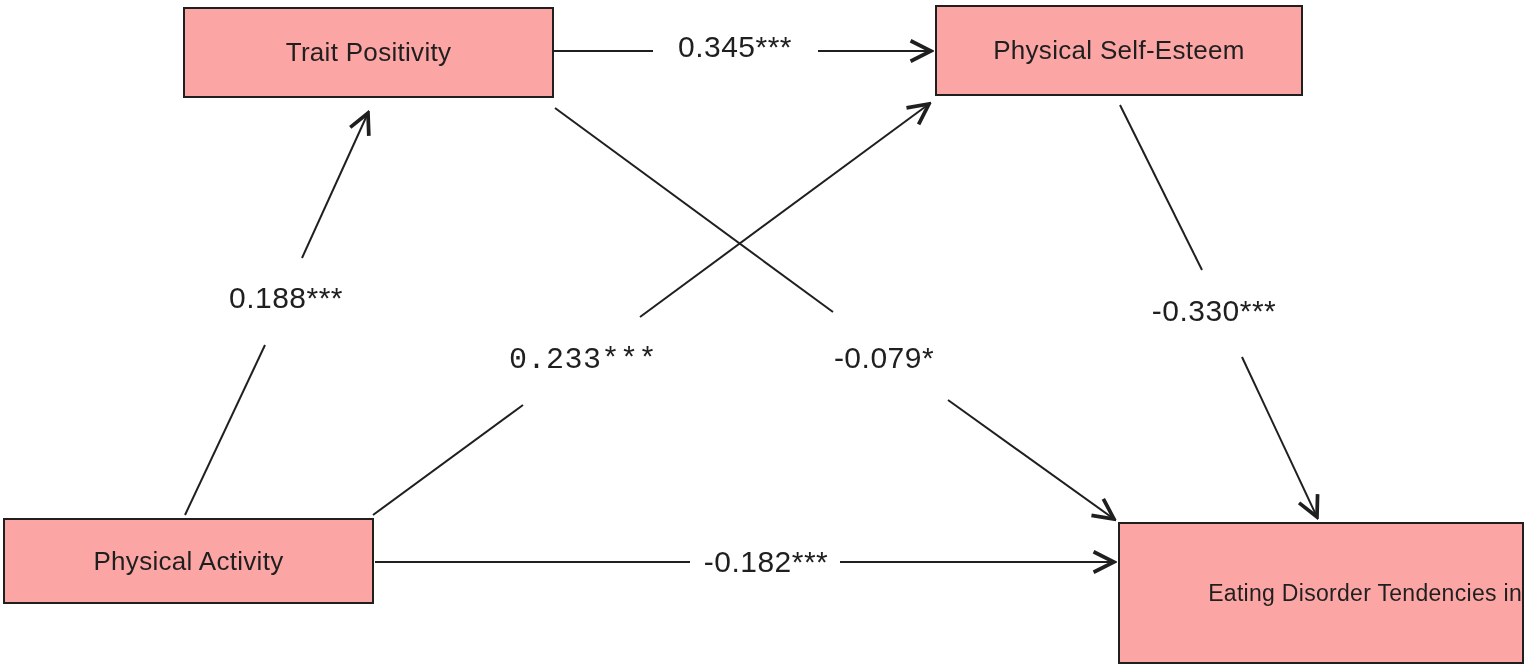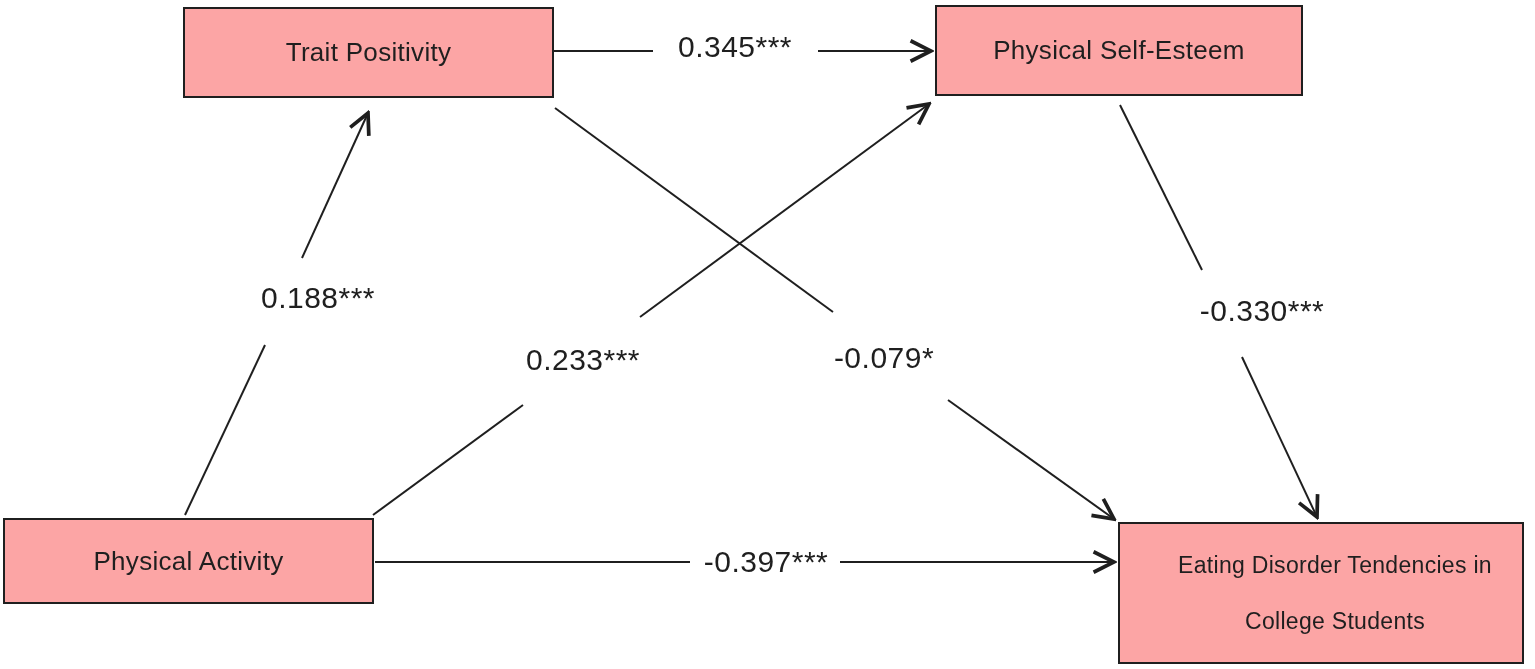--- a/index.html
+++ b/index.html
@@ -38,40 +38,40 @@
     font-size: 26px;
     letter-spacing: 0.3px;
     box-sizing: border-box;
   }
   .node-tp  { left: 183px;  top: 7px;   width: 371px; height: 91px; }
   .node-pse { left: 935px;  top: 5px;   width: 368px; height: 91px; }
   .node-pa  { left: 3px;    top: 518px; width: 371px; height: 86px; }
   .node-ed  {
     left: 1118px; top: 522px; width: 406px; height: 142px;
     flex-direction: column;
-    align-items: center;
+    align-items: flex-end;
     justify-content: center;
     padding-left: 28px;
     font-size: 23px;
   }
   .node-ed .ed-line { line-height: 56px; white-space: nowrap; }
   .edge-label {
     position: absolute;
     transform: translate(-50%, -50%);
     font-size: 30px;
     letter-spacing: 0.5px;
     white-space: nowrap;
     background: #ffffff;
     padding: 0 2px;
   }
   .lbl-0345 { left: 735px;  top: 47px;  }
-  .lbl-0188 { left: 286px;  top: 298px; margin-left: 32px; }
-  .lbl-0233 { left: 583px;  top: 360px; }
+  .lbl-0188 { left: 286px;  top: 298px; }
+  .lbl-0233 { left: 583px;  top: 360px; font-family: Liberation Mono, monospace; }
   .lbl-m0093 { left: 884px;  top: 358px; }
-  .lbl-m0330 { left: 1214px; top: 311px; margin-left: 48px; }
+  .lbl-m0330 { left: 1214px; top: 311px; }
   .lbl-m0328 { left: 766px;  top: 562px; }
 </style>
 </head>
 <body>
 
 <div class="canvas">
 
   <svg class="edges-svg" viewBox="0 0 1535 669" xmlns="http://www.w3.org/2000/svg">
     <defs>
       <marker id="arrowhead" viewBox="0 0 14 14" refX="12.5" refY="7" markerWidth="13" markerHeight="13" orient="auto-start-reverse">
@@ -105,28 +105,27 @@
   <div class="node node-pse">
     <span>Physical Self-Esteem</span>
   </div>
 
   <div class="node node-pa">
     <span>Physical Activity</span>
   </div>
 
   <div class="node node-ed">
     <span class="ed-line">Eating Disorder Tendencies in</span>
-    <span class="ed-line">College Students</span>
   </div>
 
   <div class="edge-label lbl-0345">0.345***</div>
 
   <div class="edge-label lbl-0188">0.188***</div>
 
   <div class="edge-label lbl-0233">0.233***</div>
 
   <div class="edge-label lbl-m0093">-0.079*</div>
 
   <div class="edge-label lbl-m0330">-0.330***</div>
 
-  <div class="edge-label lbl-m0328">-0.397***</div>
+  <div class="edge-label lbl-m0328">-0.182***</div>
 
 </div>
 
 </body></html>

